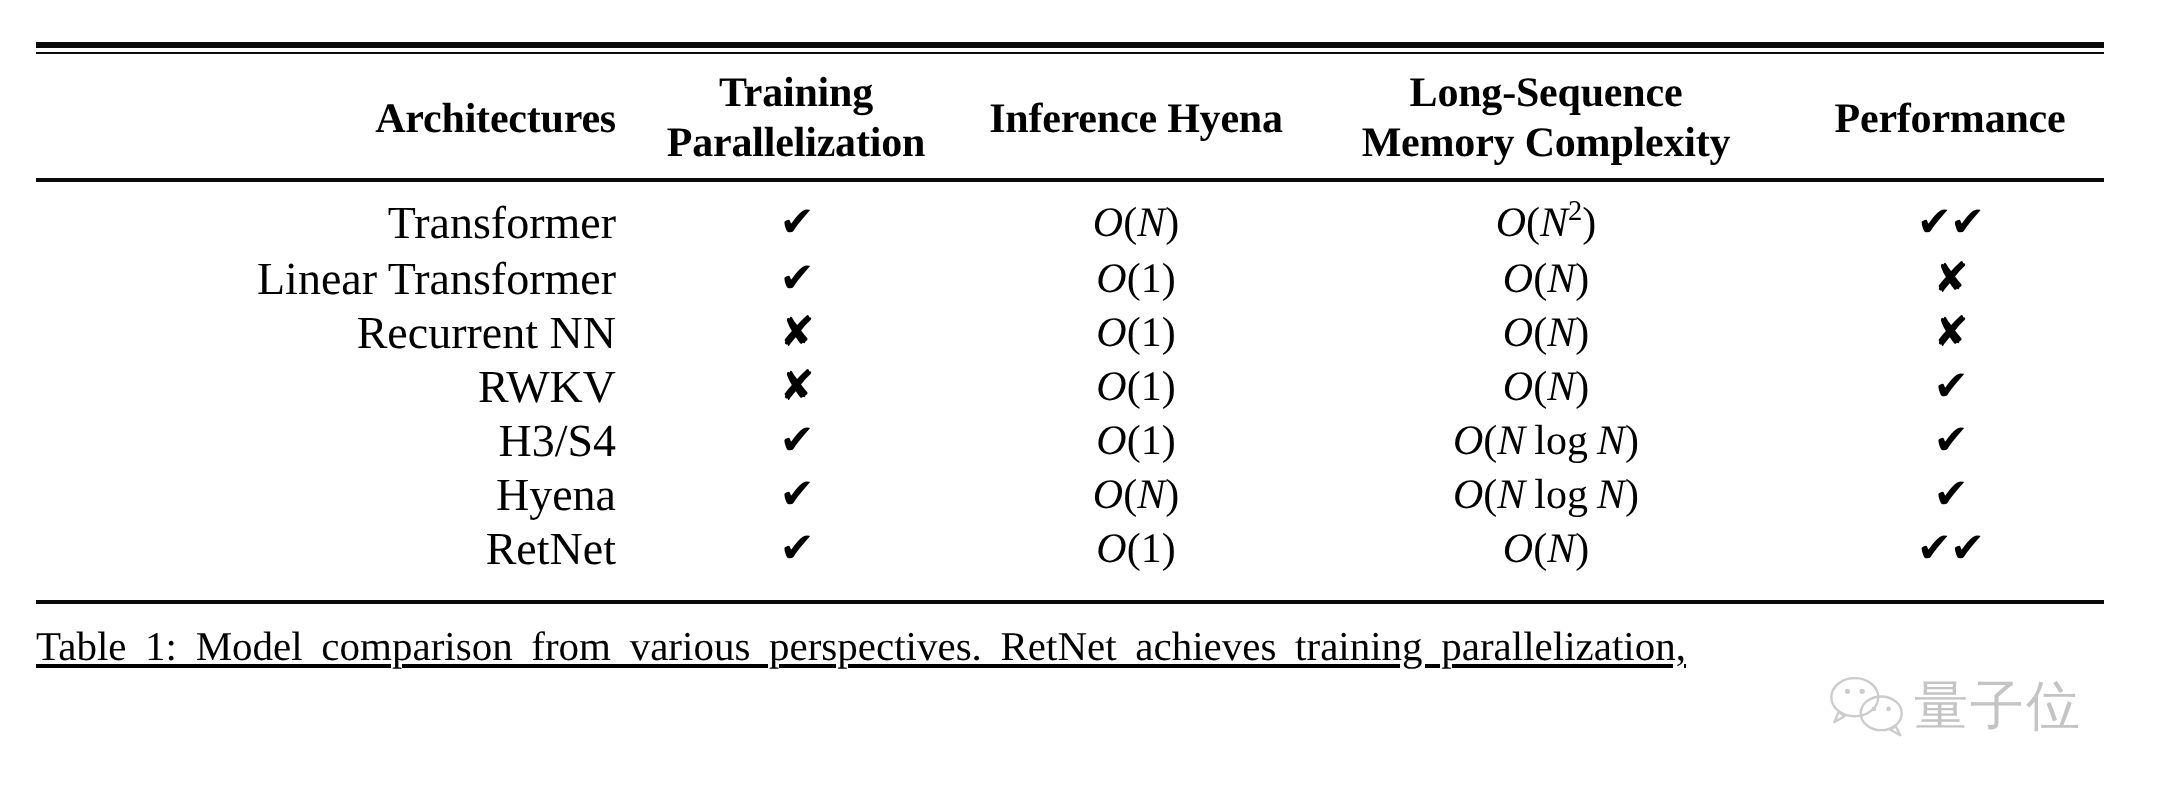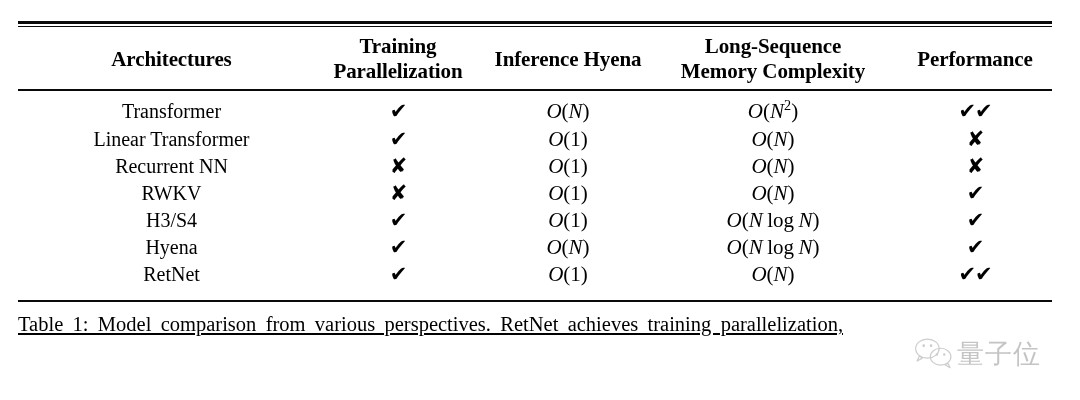--- a/index.html
+++ b/index.html
@@ -57,37 +57,37 @@
 
   .tbl thead th {
     font-weight: bold;
     font-size: 21px;
     line-height: 1.18;
     height: 58px;
     text-align: center;
     letter-spacing: -0.1px;
   }
   .tbl thead th.h-arch {
-    text-align: center;
+    text-align: right;
     padding-left: 17px;
     font-family: Liberation Serif, serif;
   }
   .hdr-l1, .hdr-l2 { display: block; white-space: nowrap; }
 
   .tbl tbody td {
     height: 27px;
     font-size: 21px;
     line-height: 27px;
     text-align: center;
     white-space: nowrap;
   }
   .tbl tbody td.arch {
-    text-align: center;
+    text-align: right;
     padding-left: 17px;
-    font-size: 20px;
+    font-size: 23px;
   }
   .tbl tbody tr:first-child td { padding-top: 8px; height: 30px; }
 
   
   .math {
     font-family: "Liberation Serif", "DejaVu Serif", serif;
     font-style: italic;
     font-size: 20px;
   }
   .math .paren, .math .num { font-style: normal; }

